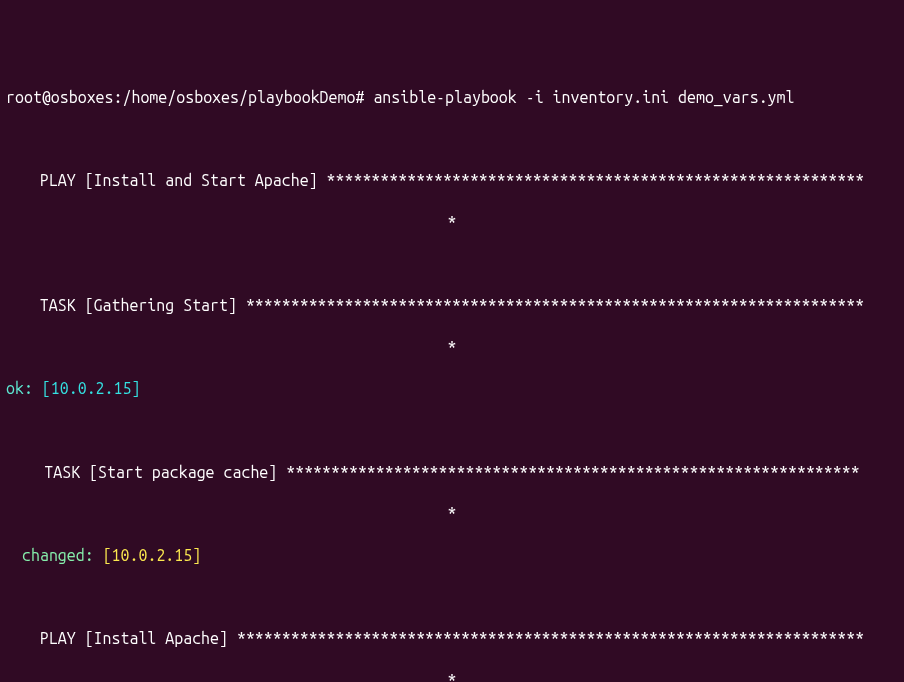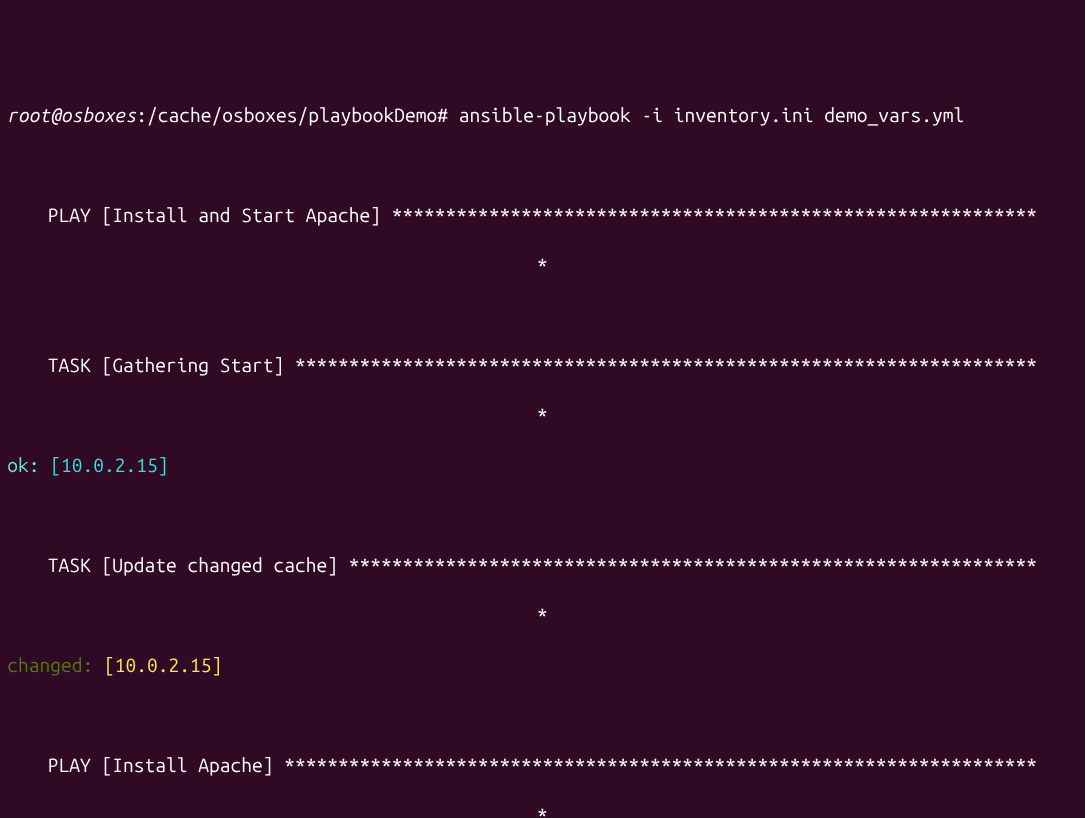--- a/index.html
+++ b/index.html
@@ -13,47 +13,47 @@
       font-family: 'Ubuntu Mono', 'DejaVu Sans Mono', 'Consolas', monospace;
       font-size: 16px;
       line-height: 1.3;
       padding: 4px 6px;
       width: 904px;
       height: 682px;
       overflow: hidden;
       white-space: pre-wrap;
       word-wrap: break-word;
     }
-    .prompt-user { color: #ffffff; font-style: italic; }
+    .prompt-user { color: #ffffff; }
     .prompt-path { color: #ffffff; }
     .ok-bright { color: #34e2e2; }
-    .changed { color: #4d7c0f; }
+    .changed { color: #86efac; margin-left: 16px; }
     .changed-bright { color: #fce94f; }
     .white { color: #ffffff; text-align: center; }
     .green-ok { color: #5eead4; }
     .terminal-line {
       display: block;
     }
     .inline { display: inline; }
   </style>
 </head>
 <body>
 
 
 
-<span class="terminal-line"><span class="prompt-user inline">root@osboxes</span><span class="prompt-path inline">:/cache/osboxes/playbookDemo#</span><span class="white inline"> ansible-playbook -i inventory.ini demo_vars.yml</span></span>
+<span class="terminal-line"><span class="prompt-user inline">root@osboxes</span><span class="prompt-path inline">:/home/osboxes/playbookDemo#</span><span class="white inline"> ansible-playbook -i inventory.ini demo_vars.yml</span></span>
 <span class="terminal-line"> </span>
 <span class="terminal-line white">PLAY [Install and Start Apache] ************************************************************</span>
 <span class="terminal-line white">*</span>
 <span class="terminal-line"> </span>
 <span class="terminal-line white">TASK [Gathering Start] *********************************************************************</span>
 <span class="terminal-line white">*</span>
 <span class="terminal-line"><span class="green-ok inline">ok: </span><span class="ok-bright inline">[10.0.2.15]</span></span>
 <span class="terminal-line"> </span>
-<span class="terminal-line white">TASK [Update changed cache] ****************************************************************</span>
+<span class="terminal-line white">TASK [Start package cache] ****************************************************************</span>
 <span class="terminal-line white">*</span>
 <span class="terminal-line"><span class="changed inline">changed: </span><span class="changed-bright inline">[10.0.2.15]</span></span>
 <span class="terminal-line"> </span>
 <span class="terminal-line white">PLAY [Install Apache] **********************************************************************</span>
 <span class="terminal-line white">*</span>
 
 
 
 
 

